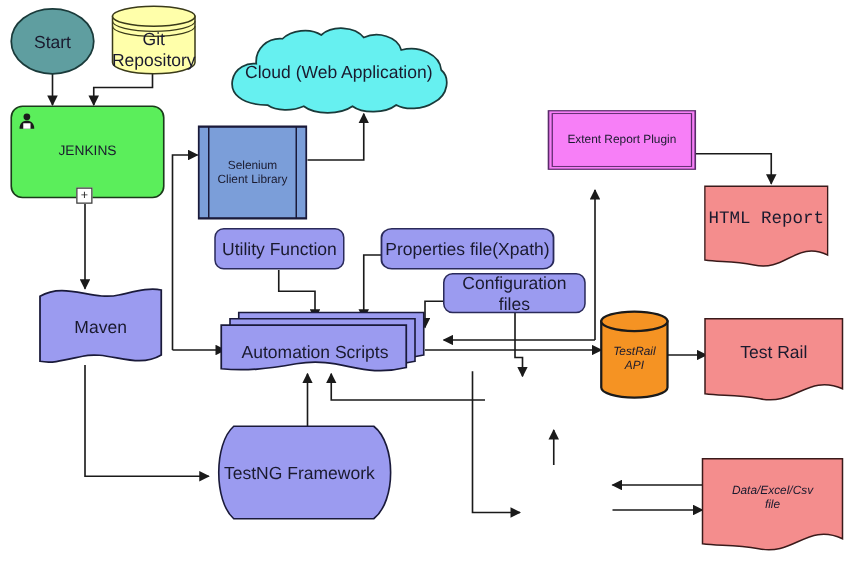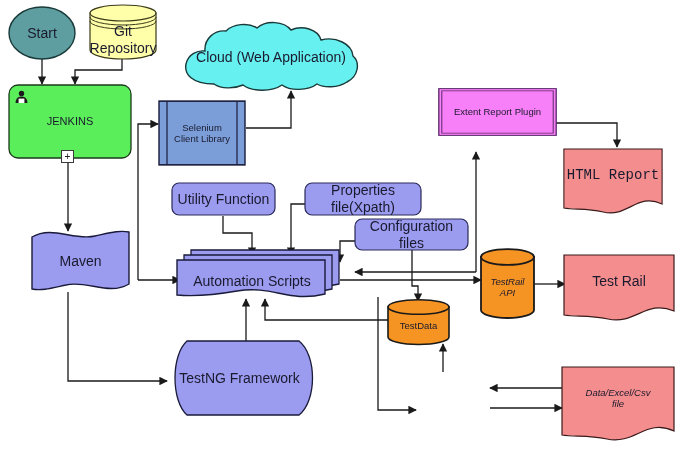--- a/index.html
+++ b/index.html
@@ -181,21 +181,21 @@
                C 158,14 174,22 175,34
                C 182,40 181,54 169,60
                C 160,66 146,66 139,62
                C 130,69 112,69 104,63
                C 94,70 74,70 65,63
                C 56,67 43,67 36,62 Z" fill="#66f0f0" stroke="#1a3a3a" stroke-width="1.4"></path>
     </svg>
     <div class="node-label label-sm">Cloud (Web Application)</div>
   </div>
 
-  <div class="node" style="left:158px; top:100px; width:88px; height:66px;">
+  <div class="node" style="left:158px; top:100px; width:88px; height:76px;">
     <svg class="node-svg" viewBox="0 0 88 58" preserveAspectRatio="none">
       <rect x="1" y="1" width="86" height="56" fill="#7b9ed9" stroke="#1a1a3a" stroke-width="1.4"></rect>
       <line x1="9" y1="1" x2="9" y2="57" stroke="#1a1a3a" stroke-width="1.2"></line>
       <line x1="79" y1="1" x2="79" y2="57" stroke="#1a1a3a" stroke-width="1.2"></line>
     </svg>
     <div class="node-label label-xs">Selenium
 Client Library</div>
   </div>
 
   <div class="node" style="left:438px; top:88px; width:119px; height:48px;text-decoration:underline;">
@@ -213,21 +213,21 @@
     <div class="node-label label-sm" style="padding-bottom:12px;">HTML Report</div>
   </div>
 
   <div class="node" style="left:171px; top:182px; width:105px; height:34px;">
     <svg class="node-svg" viewBox="0 0 105 34" preserveAspectRatio="none">
       <rect x="1" y="1" width="103" height="32" rx="7" ry="7" fill="#9b9bf0" stroke="#2a2a5a" stroke-width="1.2"></rect>
     </svg>
     <div class="node-label label-sm">Utility Function</div>
   </div>
 
-  <div class="node" style="left:304px; top:182px; width:118px; height:34px;">
+  <div class="node" style="left:304px; top:182px; width:140px; height:34px;">
     <svg class="node-svg" viewBox="0 0 118 34" preserveAspectRatio="none">
       <rect x="1" y="1" width="116" height="32" rx="7" ry="7" fill="#9b9bf0" stroke="#2a2a5a" stroke-width="1.2"></rect>
     </svg>
     <div class="node-label label-sm">Properties file(Xpath)</div>
   </div>
 
   <div class="node" style="left:354px; top:218px; width:115px; height:33px;">
     <svg class="node-svg" viewBox="0 0 114 33" preserveAspectRatio="none">
       <rect x="1" y="1" width="112" height="31" rx="7" ry="7" fill="#9b9bf0" stroke="#2a2a5a" stroke-width="1.2"></rect>
     </svg>
@@ -244,27 +244,20 @@
 
   <div class="node" style="left:176px; top:248px; width:165px; height:52px;">
     <svg class="node-svg" viewBox="0 0 165 52" preserveAspectRatio="none">
       <path d="M 15,2 L 163,2 L 163,36 C 126,45 112,27 75,33 C 52,37 35,39 15,37 Z" fill="#9b9bf0" stroke="#1a1a3a" stroke-width="1.3"></path>
       <path d="M 8,7 L 156,7 L 156,41 C 119,50 105,32 68,38 C 45,42 28,44 8,42 Z" fill="#9b9bf0" stroke="#1a1a3a" stroke-width="1.3"></path>
       <path d="M 1,12 L 149,12 L 149,46 C 112,55 98,37 61,43 C 38,47 21,49 1,47 Z" fill="#9b9bf0" stroke="#1a1a3a" stroke-width="1.4"></path>
     </svg>
     <div class="node-label label-sm" style="padding-top:14px; padding-right:16px;">Automation Scripts</div>
   </div>
 
-  <div class="node" style="left:386px; top:299px; width:65px; height:46px;">
-    <svg class="node-svg" viewBox="0 0 65 46" preserveAspectRatio="none">
-      <path d="M 2,8 L 2,38 A 30.5,7.5 0 0 0 63,38 L 63,8 Z" fill="#f59323" stroke="#1a1a1a" stroke-width="1.6"></path>
-      <ellipse cx="32.5" cy="8" rx="30.5" ry="7.3" fill="#f59323" stroke="#1a1a1a" stroke-width="1.6"></ellipse>
-    </svg>
-    <div class="node-label label-xs" style="padding-top:8px;">TestData</div>
-  </div>
 
   <div class="node" style="left:479px; top:248px; width:57px; height:72px;">
     <svg class="node-svg" viewBox="0 0 57 72" preserveAspectRatio="none">
       <path d="M 2,9 L 2,62 A 26.5,8 0 0 0 55,62 L 55,9 Z" fill="#f59323" stroke="#1a1a1a" stroke-width="1.8"></path>
       <ellipse cx="28.5" cy="9" rx="26.5" ry="7.8" fill="#f59323" stroke="#1a1a1a" stroke-width="1.8"></ellipse>
     </svg>
     <div class="node-label label-xs" style="padding-top:6px;font-style:italic;">TestRail
 API</div>
   </div>
 

